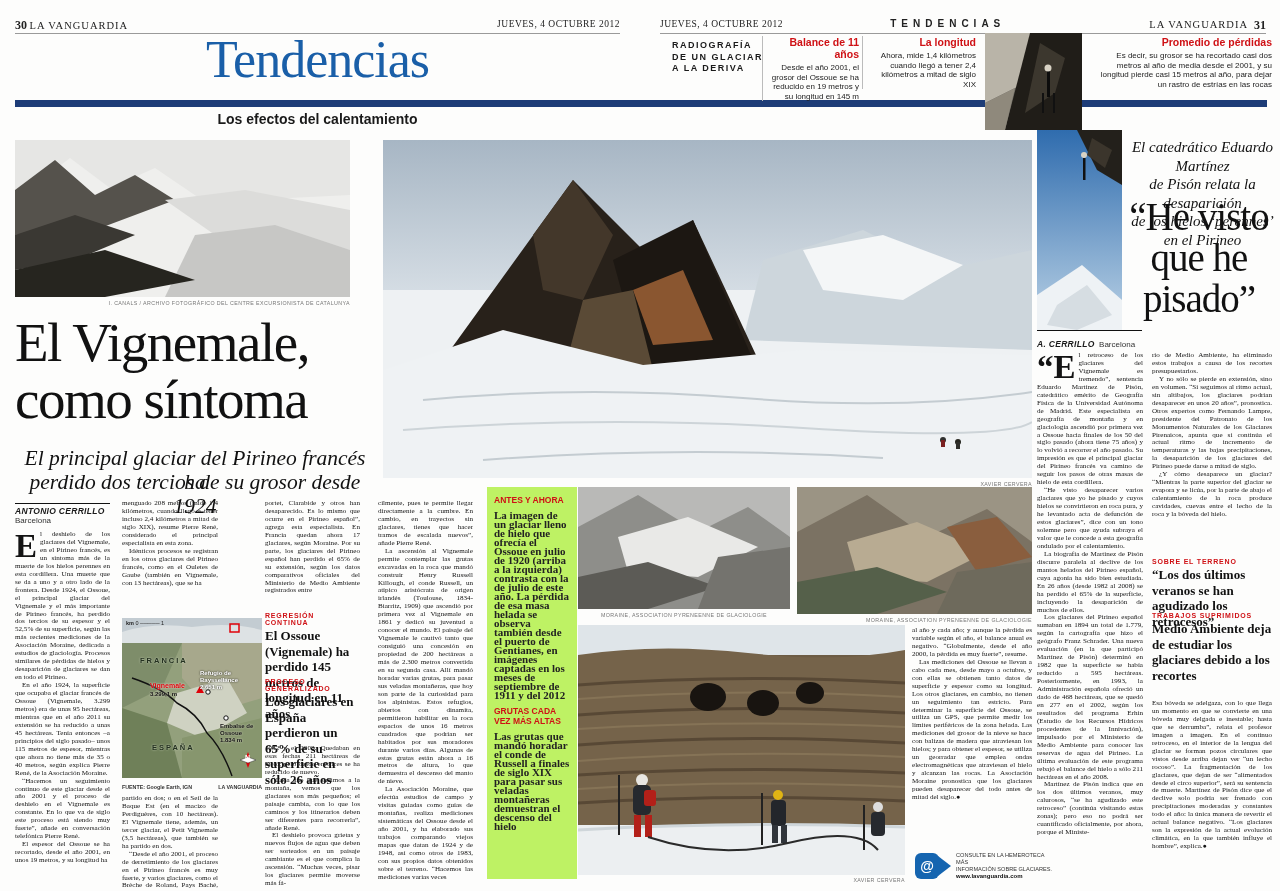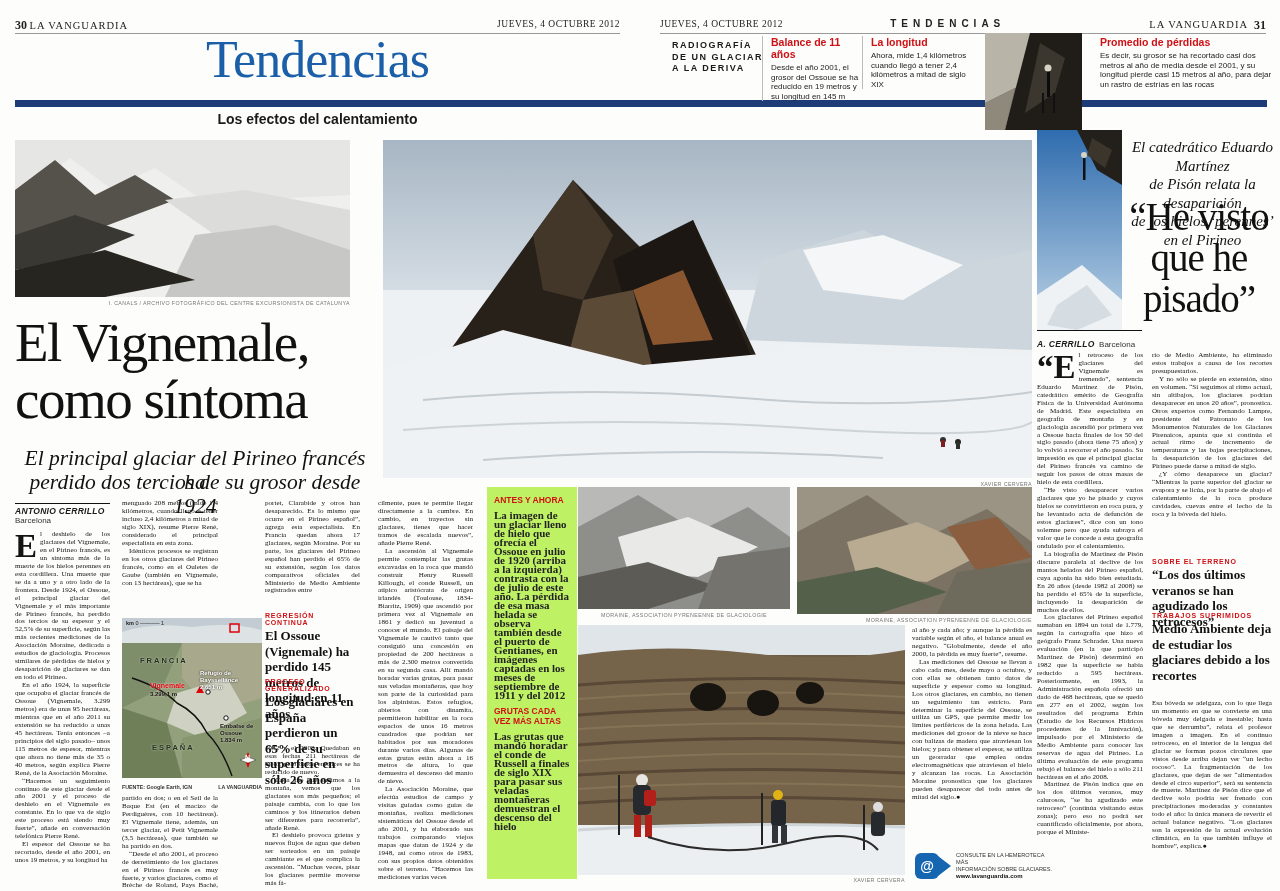--- a/index.html
+++ b/index.html
@@ -22,21 +22,21 @@
   .section-title{position:absolute;left:15px;top:30px;width:605px;text-align:center;
          font-size:52px;color:#1a5fa8;letter-spacing:-1px;}
   .navy-bar{position:absolute;left:15px;top:100px;width:1252px;height:7px;background:#1d3c77;}
   .section-topic{position:absolute;left:15px;top:111px;width:605px;text-align:center;
          font-family:"Liberation Sans",sans-serif;font-weight:bold;font-size:14px;}
 
   
   .radio-kicker{position:absolute;left:672px;top:40px;font-family:"Liberation Sans",sans-serif;
          font-weight:bold;font-size:9px;line-height:11.5px;letter-spacing:1.5px;}
   .info-box{position:absolute;top:36px;border-left:1px solid #bbb;padding-left:8px;
-         font-family:"Liberation Sans",sans-serif;}
+         font-family:"Liberation Sans",sans-serif;text-align:right;}
   .info-title{color:#cf1115;font-weight:bold;font-size:10.5px;margin-bottom:3px;}
   .info-text{font-size:8px;line-height:9.6px;color:#222;}
 
   
   .headline{position:absolute;left:15px;width:360px;font-size:55px;line-height:56px;
          letter-spacing:-1.5px;color:#111;}
   .subhead{position:absolute;left:15px;width:360px;text-align:center;font-style:italic;
          font-size:21.5px;line-height:24px;color:#111;}
   .byline-block{position:absolute;border-top:1px solid #111;padding-top:2px;
          font-family:"Liberation Sans",sans-serif;}

